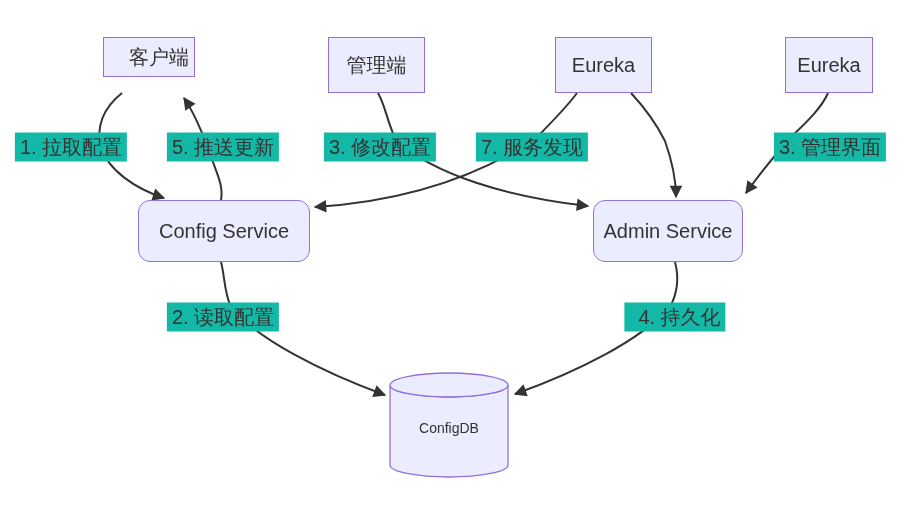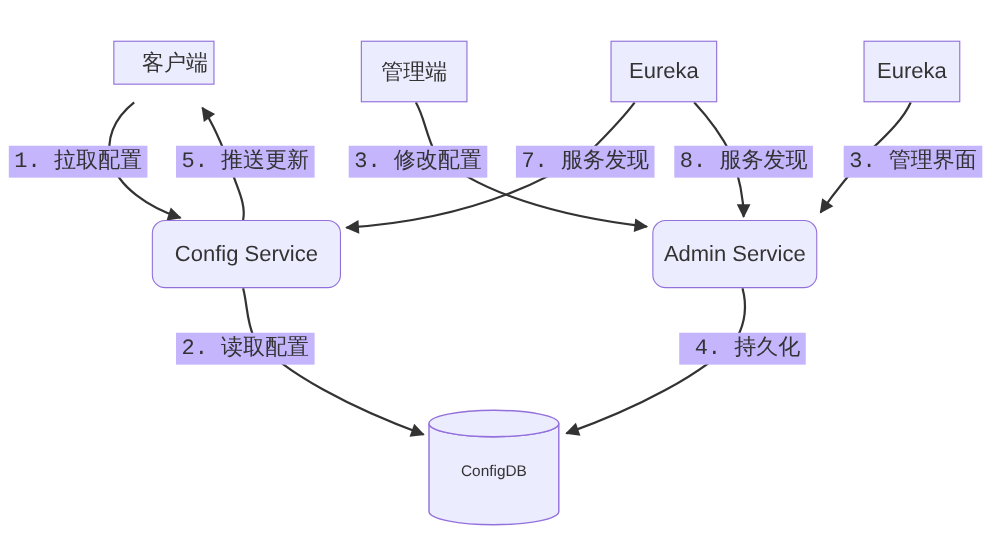--- a/index.html
+++ b/index.html
@@ -21,22 +21,22 @@
   .node-eureka{left:555px;top:37px;width:97px;height:56px;text-align:center;}
   .node-portal{left:785px;top:37px;width:88px;height:56px;}
   .node-config-service{left:138px;top:200px;width:172px;height:62px;}
   .node-admin-service{left:593px;top:200px;width:150px;height:62px;}
   .cyl-label{
     position:absolute;z-index:2;left:449px;top:428px;transform:translate(-50%,-50%);
     color:#333333;font-size:14px;white-space:nowrap;
   }
   .edge-label{
     position:absolute;z-index:3;transform:translate(-50%,-50%);
-    background:#c4b5fd;color:#333333;font-size:20px;line-height:29px;
-    padding:0 5px;white-space:nowrap;font-family:Liberation Mono, monospace;
+    background:#14b8a6;color:#333333;font-size:20px;line-height:29px;
+    padding:0 5px;white-space:nowrap;
   }
   .el-1{left:71px;top:147px;}
   .el-5{left:223px;top:147px;}
   .el-3{left:380px;top:147px;}
   .el-7{left:532px;top:147px;}
   .el-8{left:676px;top:147px;}
   .el-6{left:830px;top:147px;}
   .el-2{left:223px;top:317px;}
   .el-4{left:675px;top:317px;padding-left:14px;}
 </style>
@@ -73,15 +73,14 @@
   <div class="node rounded node-admin-service">Admin Service</div>
   <div class="cyl-label">ConfigDB</div>
 
   <div class="edge-label el-1">1. 拉取配置</div>
   <div class="edge-label el-2">2. 读取配置</div>
   <div class="edge-label el-3">3. 修改配置</div>
   <div class="edge-label el-4">4. 持久化</div>
   <div class="edge-label el-5">5. 推送更新</div>
   <div class="edge-label el-6">3. 管理界面</div>
   <div class="edge-label el-7">7. 服务发现</div>
-  <div class="edge-label el-8">8. 服务发现</div>
 
 </div>
 
 </body></html>

